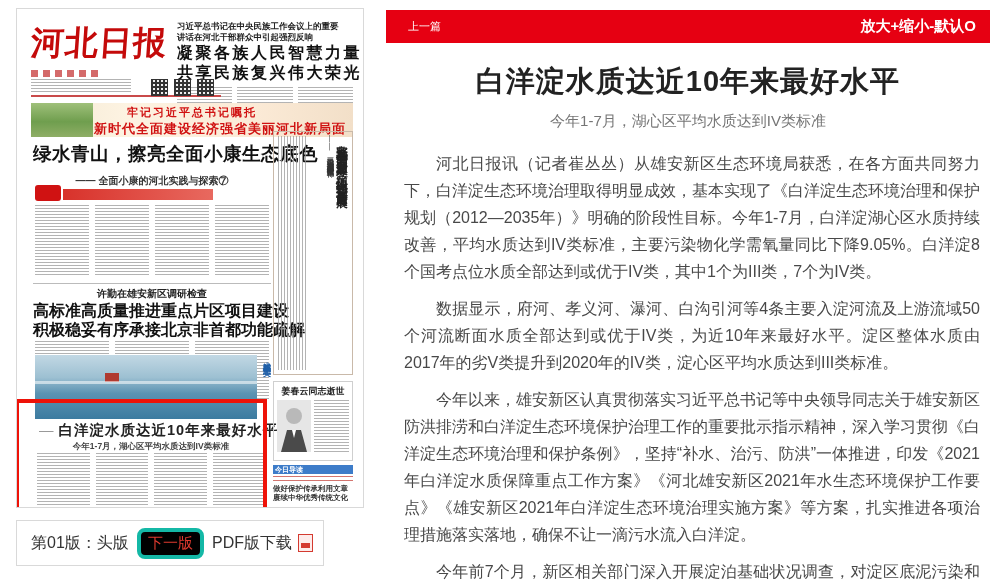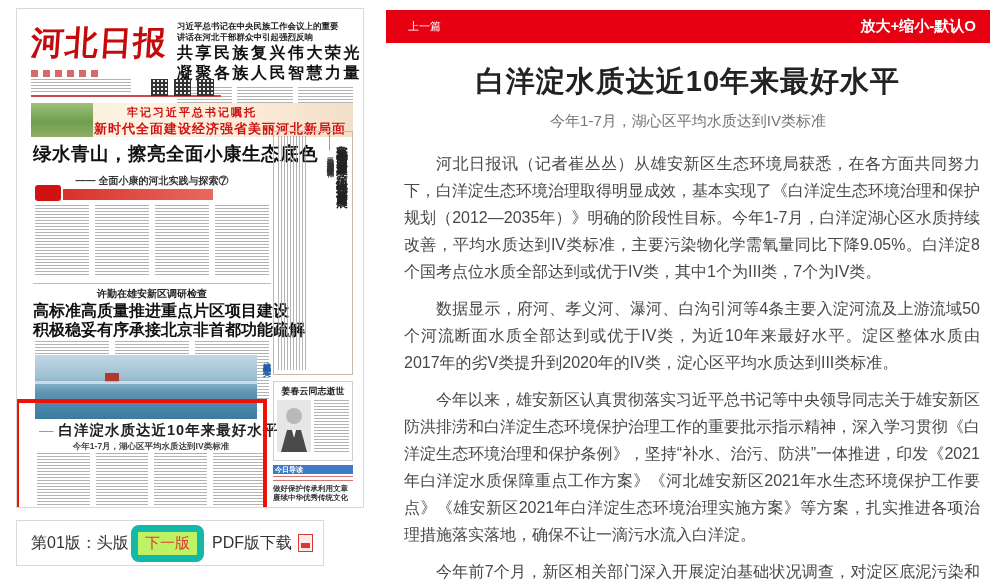--- a/index.html
+++ b/index.html
@@ -100,22 +100,22 @@
   .guide .bar { height:9px; background:#3d7cc9; display:flex; align-items:center; }
   .guide .bar span { font-size:7px; color:#fff; font-weight:bold; padding-left:2px; white-space:nowrap; }
   .guide .redlines { margin-top:2px; height:8px;
     background:repeating-linear-gradient(to bottom,#c9524a 0,#c9524a 1px,transparent 1px,transparent 4px); opacity:.8; }
   .guide .g1 { font-size:7.5px; font-weight:bold; color:#333; line-height:9px; }
 
   
   .footer-box { position:absolute; left:16px; top:520px; width:308px; height:46px;
     border:1px solid #d9d9d9; background:#fff; display:flex; align-items:center; }
   .footer-box .page { font-size:16px; color:#333; margin-left:14px; }
-  .next-btn { margin-left:auto; border:7px solid #14b8a6; color:#e03a2f; font-size:15px;
-    border-radius:8px; padding:2px 7px; background:#bef264; cursor:pointer; }
+  .next-btn { margin-left:auto; border:4px solid #14b8a6; color:#e03a2f; font-size:15px;
+    border-radius:8px; padding:2px 7px; background:#000000; cursor:pointer; }
   .pdf-link { font-size:16px; color:#333; margin-left:8px; cursor:pointer; }
   .pdf-icon { width:15px; height:18px; margin:0 10px 0 6px; position:relative; background:#fdeceb;
     border:1px solid #d43a30; cursor:pointer; }
   .pdf-icon:after { content:""; position:absolute; left:2px; bottom:3px; width:9px; height:5px; background:#d43a30; }
 
   
   .toolbar { position:absolute; left:386px; top:10px; width:604px; height:33px;
     background:#e60012; color:#fff; display:flex; align-items:center; }
   .toolbar .prev { font-size:11px; margin-left:22px; cursor:pointer; }
   .toolbar .zgroup { margin-left:auto; margin-right:14px; display:flex; }
@@ -145,22 +145,22 @@
             <i></i>
             <i></i>
             <i></i>
             <i></i>
         </div>
       </div>
 
       <div class="topstory">
         <div class="kick">习近平总书记在中央民族工作会议上的重要</div>
         <div class="kick">讲话在河北干部群众中引起强烈反响</div>
+        <div class="big">凝聚各族人民智慧力量</div>
         <div class="big">共享民族复兴伟大荣光</div>
-        <div class="big">凝聚各族人民智慧力量</div>
         <div class="minicols">
           <div class="blurcol"></div>
             <div class="blurcol"></div>
             <div class="blurcol"></div>
         </div>
       </div>
 
       <div class="infobar">
         <div class="lines blurcol"></div>
         <div class="redline"></div>

